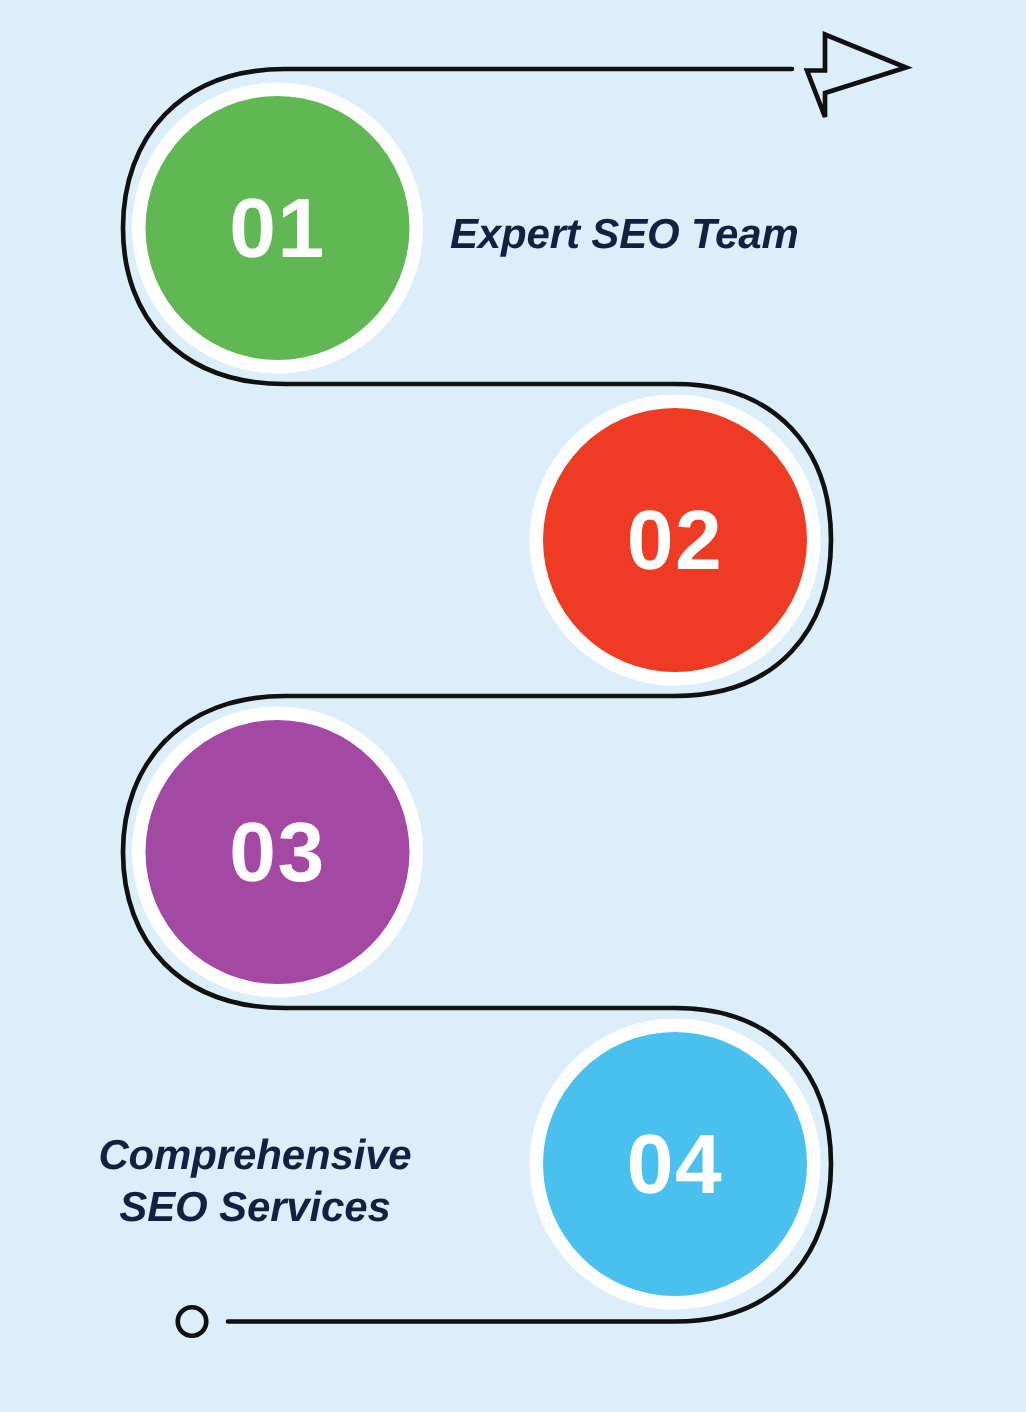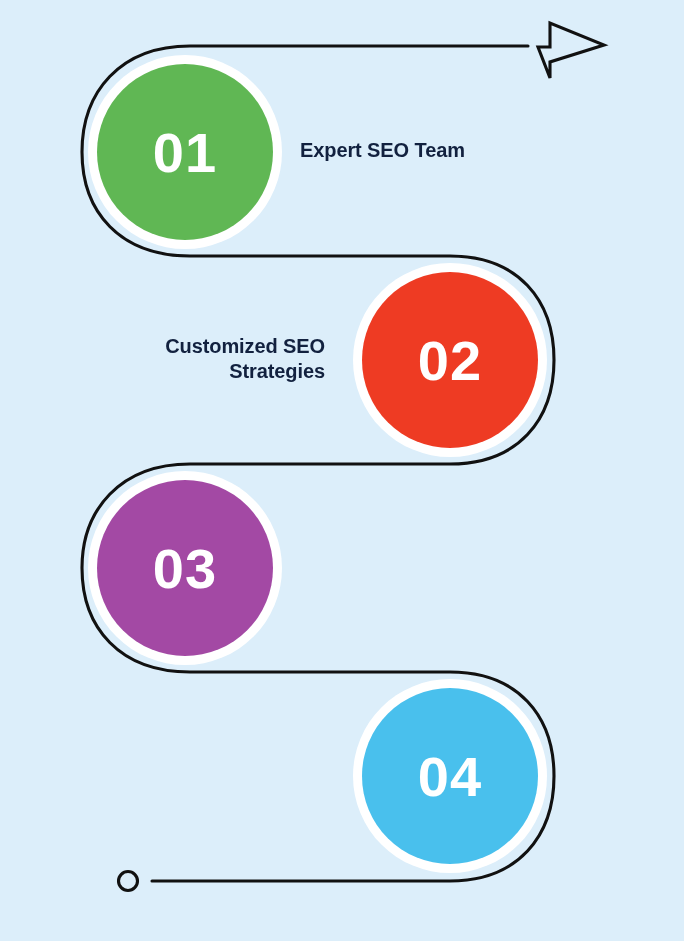--- a/index.html
+++ b/index.html
@@ -31,25 +31,26 @@
     font-family: "Liberation Sans", sans-serif;
     font-weight: bold;
     font-size: 56px;
     fill: #ffffff;
     letter-spacing: 1px;
   }
   .step-label {
     position: absolute;
     font-family: "Liberation Sans", sans-serif;
     font-weight: bold;
-    font-size: 20px;
+    font-size: 28px;
     line-height: 1.26;
     color: #12213f;
     letter-spacing: -0.1px;
     white-space: pre-line;
+    font-style: italic;
   }
   .lbl-1 { left: 300px; top: 138px; text-align: left; }
   .lbl-2 { left: 60px;  top: 334px; width: 265px; text-align: right; }
   .lbl-3 { left: 300px; top: 555px; text-align: left; }
   .lbl-4 { left: 40px;  top: 752px; width: 260px; text-align: center; }
 </style>
 </head>
 <body style="background: rgb(220, 238, 250);">
 
 <div id="stage" style="--bg: #dceefa; width: 588px; height: 941px;">
@@ -101,16 +102,16 @@
       <text class="node-num" x="185" y="568" text-anchor="middle" dominant-baseline="central" fill="#ffffff">03</text>
     </g>
     <g>
       <circle cx="450" cy="776" r="88" fill="#49c0ed"></circle>
       <text class="node-num" x="450" y="776" text-anchor="middle" dominant-baseline="central" fill="#ffffff">04</text>
     </g>
 
   </svg>
 
   <div class="step-label lbl-1" style="color: rgb(18, 33, 63);">Expert SEO Team</div>
-  <div class="step-label lbl-2" style="color: rgb(18, 33, 63);">Customized SEO
-Strategies</div>
+  <div class="step-label lbl-4" style="color: rgb(18, 33, 63);">Comprehensive
+SEO Services</div>
 
 </div>
 
 </body></html>

